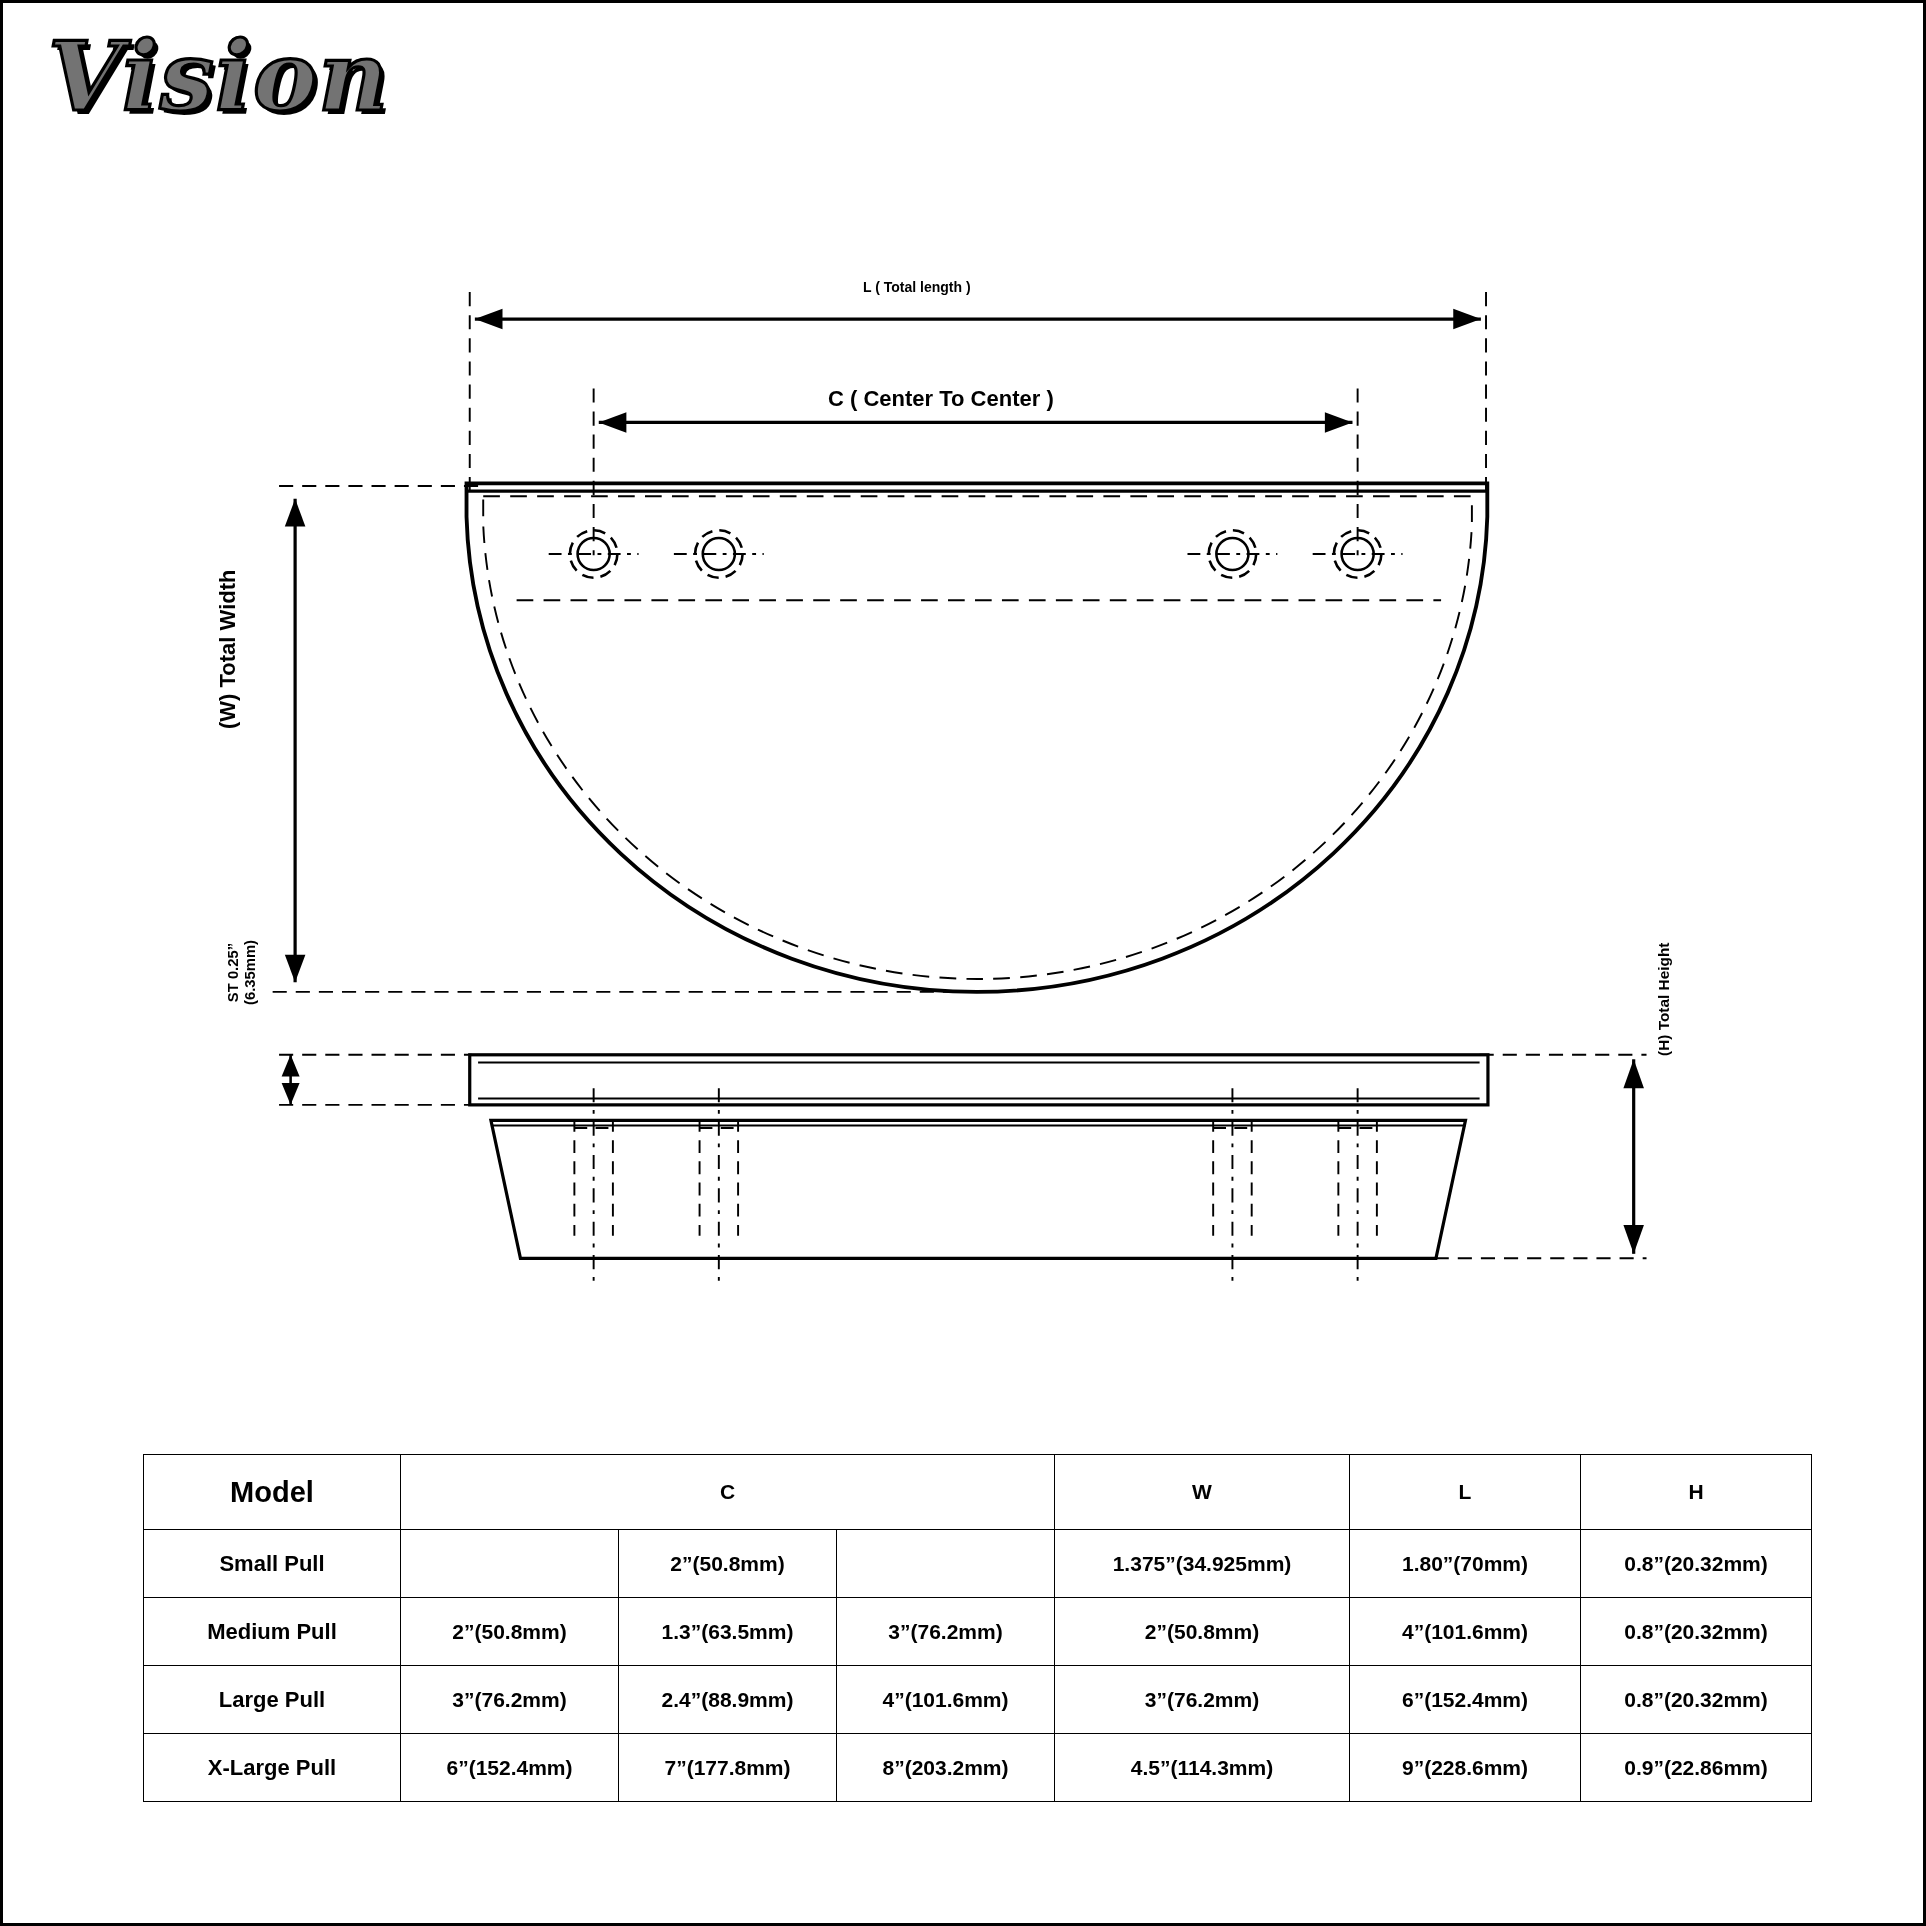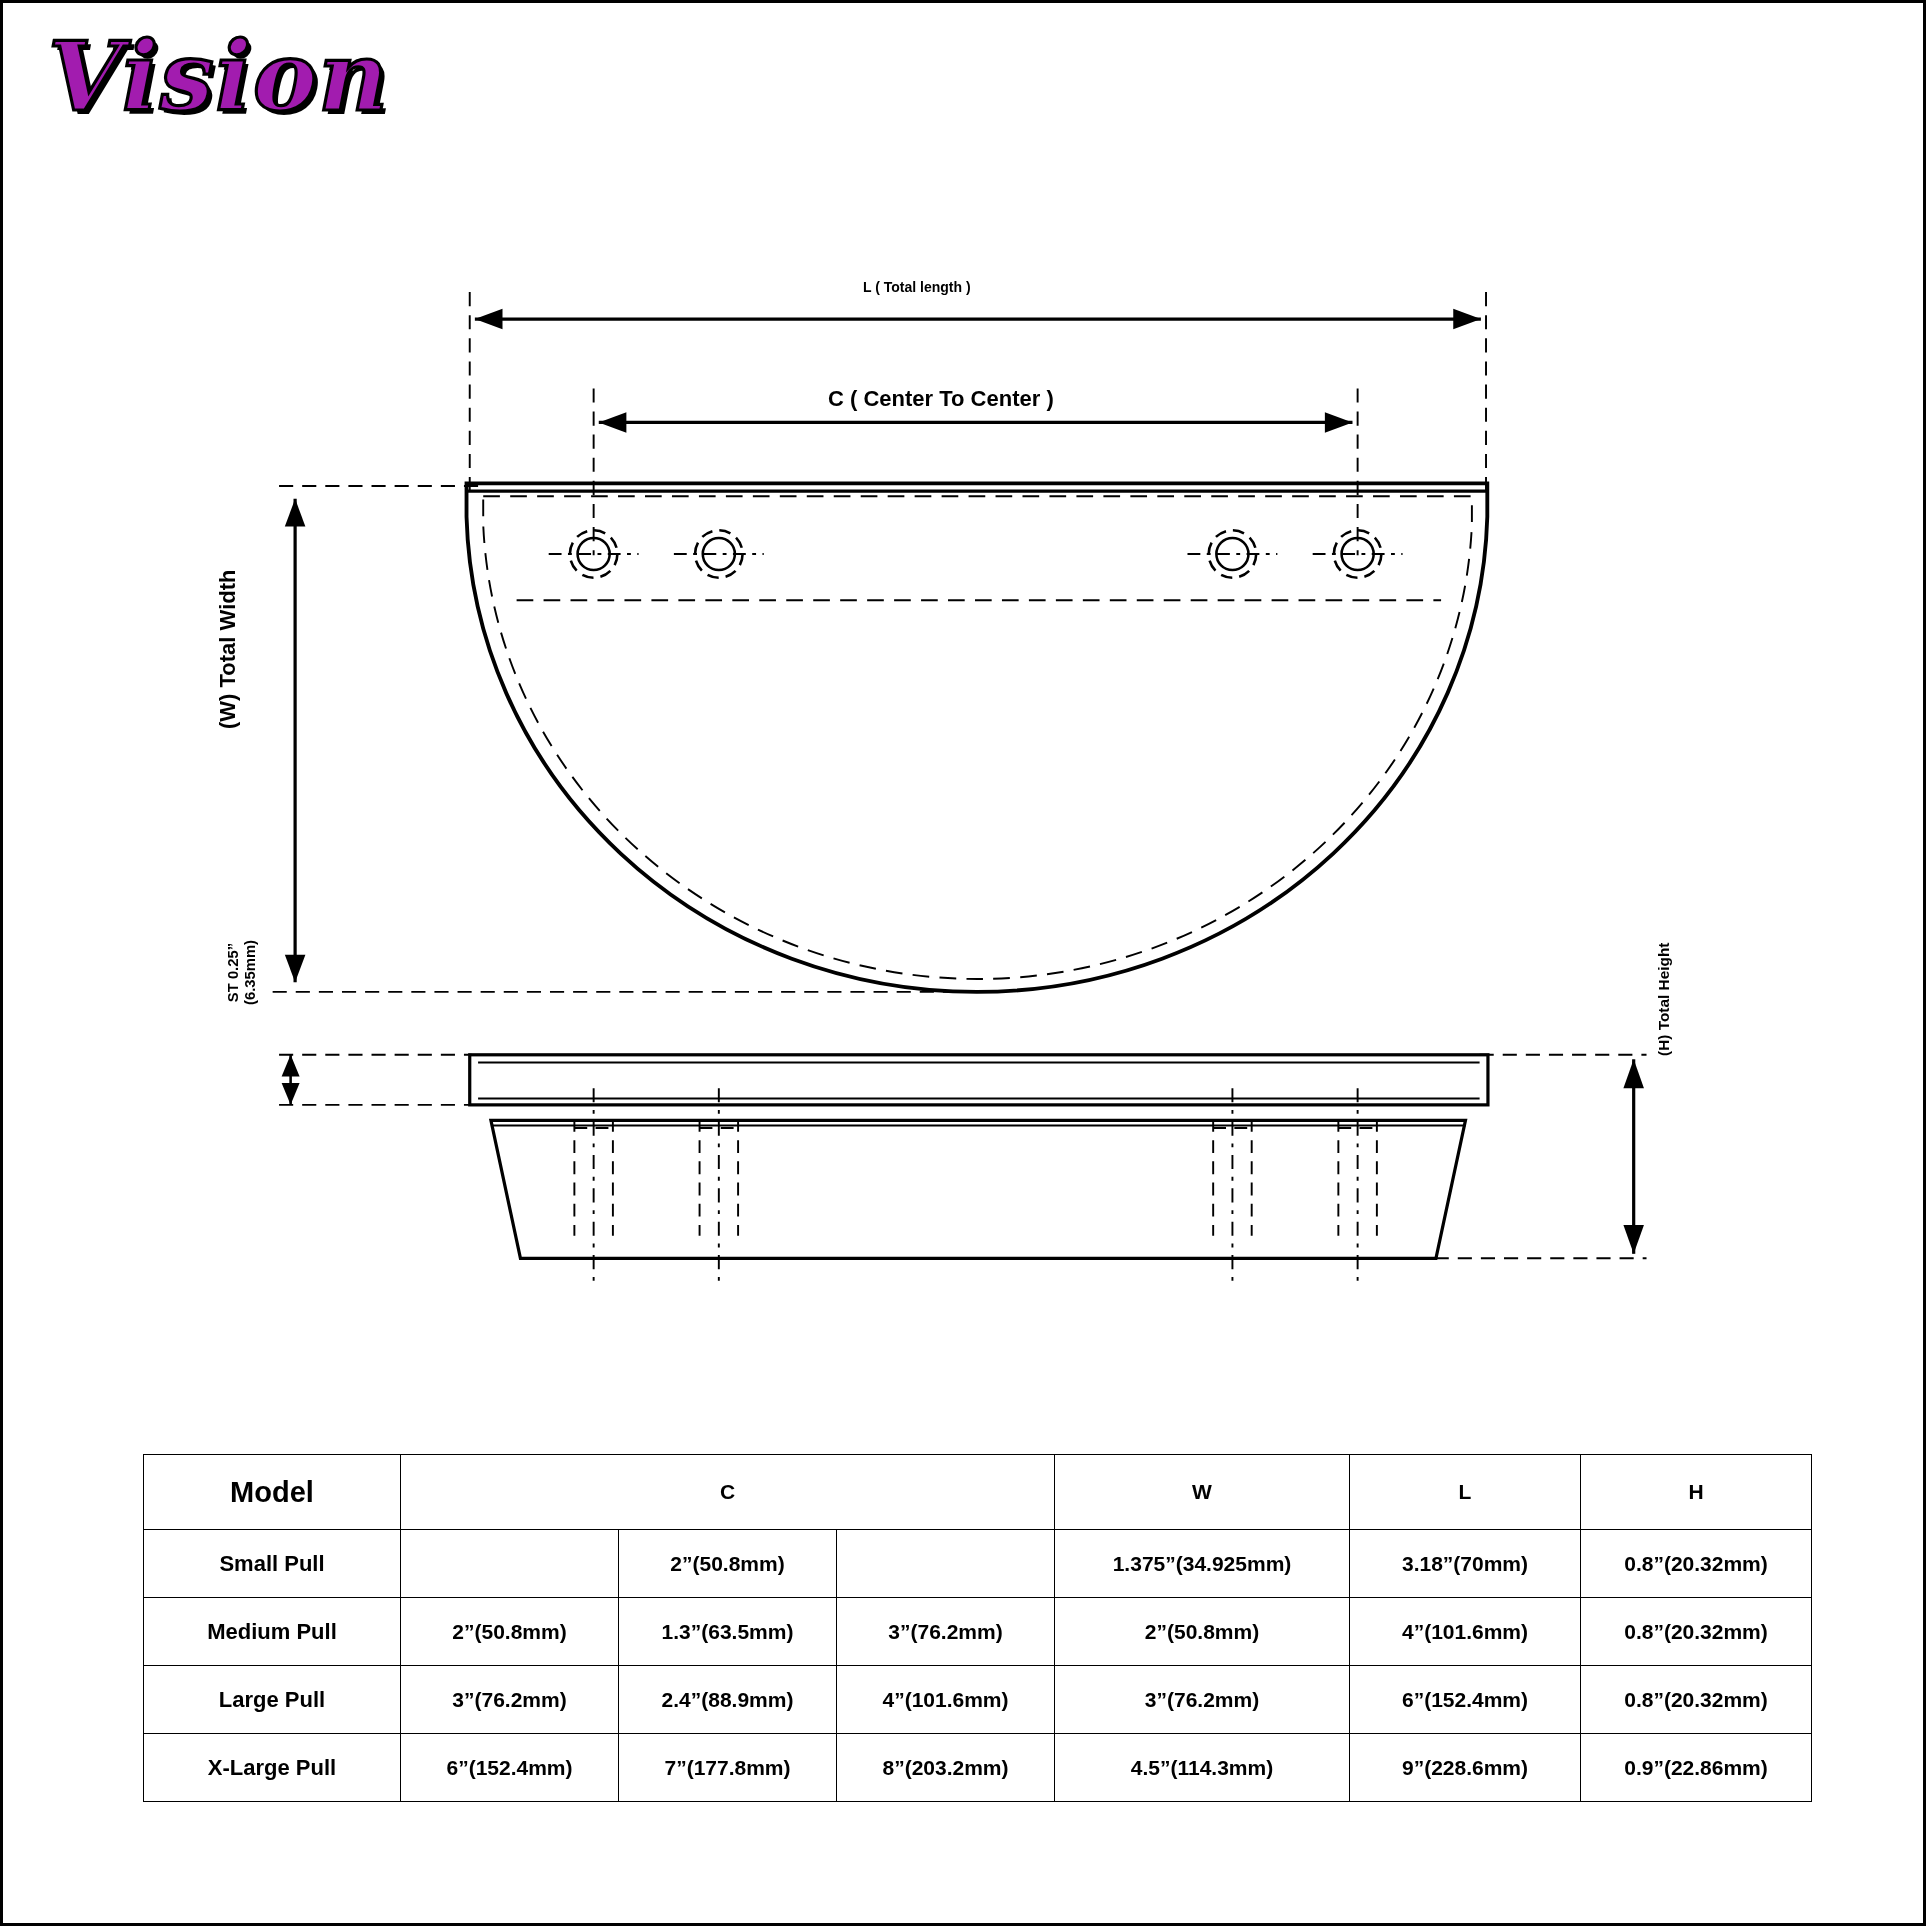--- a/index.html
+++ b/index.html
@@ -29,21 +29,21 @@
     top: 26px;
     width: 360px;
     height: 122px;
   }
   #logo .logo-text {
     font-family: "DejaVu Serif", serif;
     font-size: 96px;
     font-style: italic;
     font-weight: bold;
     letter-spacing: 1.3px;
-    color: #a21caf;
+    color: #737373;
     -webkit-text-stroke: 3.2px #000000;
     text-shadow:
        3.9px 3.9px 0 #000,
       -0.6px -0.6px 0 #000;
     line-height: 1;
     white-space: nowrap;
   }
   
   #drawing {
     position: absolute;
@@ -257,21 +257,21 @@
         <th>H</th>
       </tr>
     </thead>
     <tbody>
       <tr>
         <td class="model-cell">Small Pull</td>
         <td></td>
         <td>2”(50.8mm)</td>
         <td></td>
         <td>1.375”(34.925mm)</td>
-        <td>3.18”(70mm)</td>
+        <td>1.80”(70mm)</td>
         <td>0.8”(20.32mm)</td>
       </tr>
       <tr>
         <td class="model-cell">Medium Pull</td>
         <td>2”(50.8mm)</td>
         <td>1.3”(63.5mm)</td>
         <td>3”(76.2mm)</td>
         <td>2”(50.8mm)</td>
         <td>4”(101.6mm)</td>
         <td>0.8”(20.32mm)</td>

